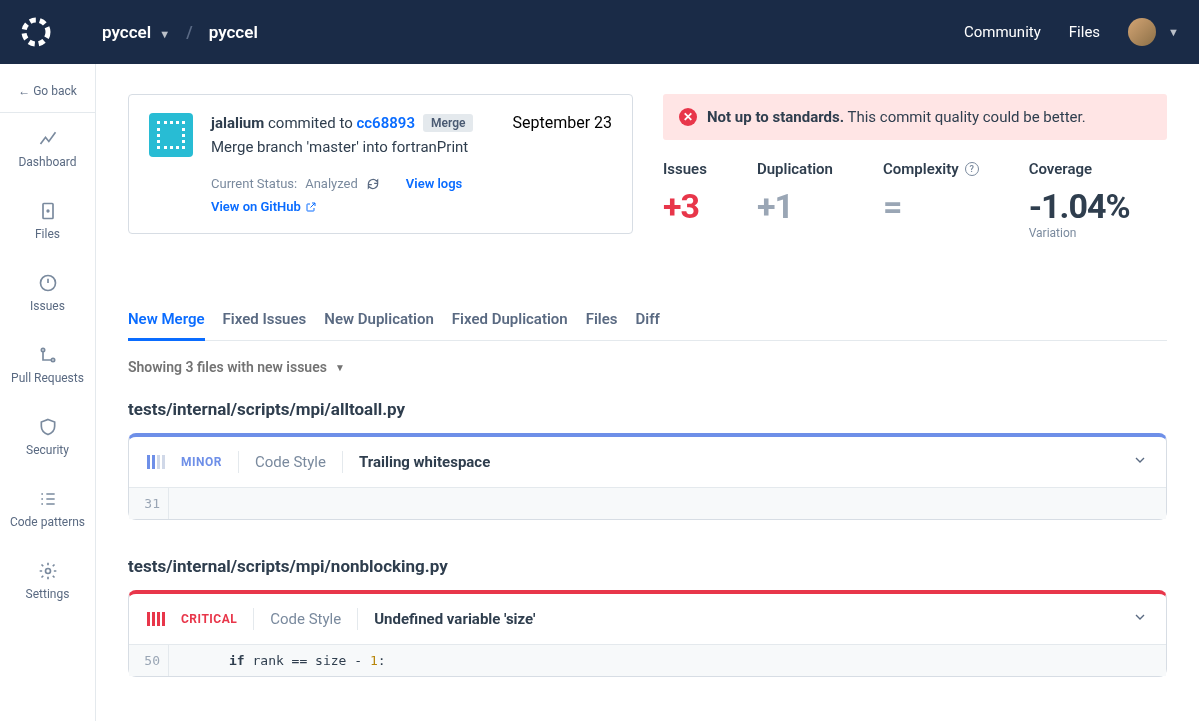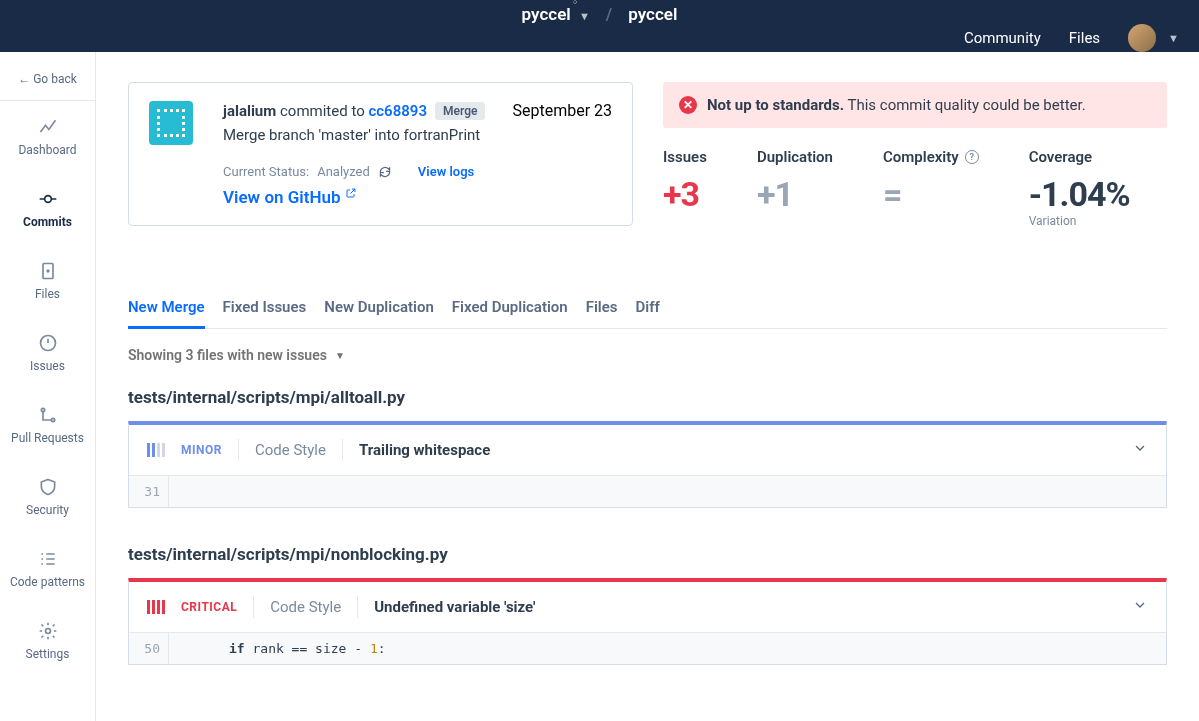--- a/index.html
+++ b/index.html
@@ -1,63 +1,63 @@
 <!DOCTYPE html>
 <html><head>
 <meta charset="utf-8">
 <style>
 * { margin: 0; padding: 0; box-sizing: border-box; }
 body { font-family: -apple-system, BlinkMacSystemFont, "Segoe UI", Roboto, sans-serif; background: #fff; color: #2f3e4e; }
-.header { background: #1a2b47; height: 52px; display: flex; align-items: center; padding: 0 20px; color: #fff; flex-direction: column; }
+.header { background: #1a2b47; height: 64px; display: flex; align-items: center; padding: 0 20px; color: #fff; }
 .logo { width: 32px; height: 32px; margin-right: 50px; }
 .breadcrumb { display: flex; align-items: center; gap: 16px; font-size: 17px; font-weight: 600; }
 .breadcrumb .sep { color: #5a6a85; }
 .chev { font-size: 11px; opacity: 0.7; margin-left: 4px; }
 .header-right { margin-left: auto; display: flex; align-items: center; gap: 28px; font-size: 15px; }
 .avatar { width: 28px; height: 28px; border-radius: 50%; background: linear-gradient(135deg,#d4a574,#8b6f47); }
 .layout { display: flex; }
 .sidebar { width: 96px; border-right: 1px solid #e4e9ed; padding-top: 10px; }
 .goback { text-align: center; font-size: 12px; color: #5a6a82; padding: 10px 0 14px; border-bottom: 1px solid #e4e9ed; cursor: pointer; }
 .sidebar-item { text-align: center; padding: 16px 4px; cursor: pointer; }
 .sidebar-item .slabel { font-size: 12px; color: #5a6a82; margin-top: 6px; }
 .sidebar-item.active .slabel { color: #1a2b47; font-weight: 700; }
 .sidebar-item.active svg { stroke: #1a2b47; }
 .sidebar-item svg { stroke: #7a8a9e; }
 .side-icon { width: 20px; height: 20px; margin: 0 auto; display: block; }
 .main { flex: 1; padding: 30px 32px; }
 .top-row { display: flex; gap: 30px; align-items: flex-start; }
-.commit-box { border: 1px solid #d7dde4; border-radius: 4px; padding: 18px 20px; width: 505px; display: flex; gap: 30px; }
+.commit-box { border: 1px solid #d7dde4; border-radius: 4px; padding: 18px 20px; width: 505px; display: flex; gap: 18px; }
 .commit-avatar { width: 44px; height: 44px; border-radius: 4px; background: #28bcd4; position: relative; flex-shrink: 0; }
 .commit-avatar::before { content:""; position:absolute; inset:8px; border:3px dotted #fff; }
 .commit-info { flex: 1; }
 .commit-line1 { display: flex; align-items: center; gap: 8px; font-size: 15px; }
 .commit-line1 .hash { color: #0a6cff; font-weight: 600; }
 .merge-badge { background: #e4e9ed; color: #4a5a72; font-size: 12px; font-weight: 600; padding: 2px 8px; border-radius: 3px; }
 .commit-date { margin-left: auto; color: #000000; font-size: 16px; }
 .commit-msg { font-size: 15px; margin-top: 6px; color: #2f3e4e; }
 .commit-status { margin-top: 20px; font-size: 13px; color: #7a8a9e; display: flex; align-items: center; gap: 8px; }
 .view-logs { color: #0a6cff; font-weight: 600; margin-left: 18px; }
-.view-gh { color: #0a6cff; font-weight: 600; font-size: 17px; margin-top: 8px; display: inline-flex; gap: 4px; }
+.view-gh { color: #0a6cff; font-weight: 600; font-size: 13px; margin-top: 8px; display: inline-flex; align-items: center; gap: 4px; }
 .right-metrics { flex: 1; }
 .alert-banner { background: #ffe5e5; border-radius: 3px; padding: 14px 16px; display: flex; align-items: center; gap: 10px; font-size: 15px; margin-bottom: 20px; }
 .alert-icon { width: 18px; height: 18px; background: #e8364a; border-radius: 50%; display: flex; align-items: center; justify-content: center; color: #fff; font-weight: 700; font-size: 12px; flex-shrink: 0; }
 .metrics-row { display: flex; gap: 50px; }
 .metric { }
 .metric-label { font-size: 15px; color: #2f3e4e; font-weight: 600; margin-bottom: 8px; display: flex; align-items: center; gap: 6px; }
 .metric-value { font-size: 34px; font-weight: 700; letter-spacing: -1px; }
 .metric-value.red { color: #e8364a; }
 .metric-value.gray { color: #9aa6b5; }
 .metric-value.dark { color: #2f3e4e; }
 .metric-sub { font-size: 12px; color: #7a8a9e; }
 .tabs { display: flex; gap: 18px; border-bottom: 1px solid #e4e9ed; margin-top: 60px; }
 .tab { padding: 10px 0; font-size: 15px; font-weight: 600; color: #5a6a82; cursor: pointer; }
 .tab.active { color: #0a6cff; border-bottom: 3px solid #0a6cff; margin-bottom: -1px; }
 .filter-line { color: #737373; font-weight: 600; font-size: 14px; margin: 18px 0 24px; display: flex; align-items: center; gap: 8px; }
 .file-title { font-size: 17px; font-weight: 700; color: #2f3e4e; margin-bottom: 14px; }
-.issue-card { border: 1px solid #d7dde4; border-top: 4px solid; border-radius: 1px; margin-bottom: 36px; }
+.issue-card { border: 1px solid #d7dde4; border-top: 4px solid; border-radius: 8px; margin-bottom: 36px; }
 .issue-card.minor { border-top-color: #6e8fe8; }
 .issue-card.critical { border-top-color: #e8364a; }
 .issue-header { display: flex; align-items: center; padding: 14px 18px; gap: 16px; }
 .severity-icon { display: flex; gap: 2px; }
 .severity-icon span { width: 3px; height: 14px; }
 .sev-minor span { background: #6e8fe8; }
 .sev-minor span:nth-child(3), .sev-minor span:nth-child(4) { background: #d0d8e8; }
 .sev-crit span { background: #e8364a; }
 .severity-label { font-size: 12px; font-weight: 700; letter-spacing: 0.5px; }
 .sev-minor-l { color: #6e8fe8; }
@@ -98,27 +98,20 @@
 
 <div class="layout">
   <div class="sidebar">
     <div class="goback">← Go back</div>
     <div class="sidebar-item">
       <svg class="side-icon" viewBox="0 0 24 24" fill="none" stroke-width="2">
           <path d="M3 18l6-8 4 5 8-11"></path>
         </svg>
       <div class="slabel">Dashboard</div>
     </div>
-    <div class="sidebar-item active">
-      <svg class="side-icon" viewBox="0 0 24 24" fill="none" stroke-width="2">
-          <circle cx="12" cy="12" r="4"></circle>
-          <path d="M2 12h6M16 12h6"></path>
-        </svg>
-      <div class="slabel">Commits</div>
-    </div>
     <div class="sidebar-item">
       <svg class="side-icon" viewBox="0 0 24 24" fill="none" stroke-width="2">
           <rect x="6" y="3" width="12" height="18" rx="1"></rect>
           <circle cx="12" cy="12" r="1" fill="#7a8a9e"></circle>
         </svg>
       <div class="slabel">Files</div>
     </div>
     <div class="sidebar-item">
       <svg class="side-icon" viewBox="0 0 24 24" fill="none" stroke-width="2">
           <circle cx="12" cy="12" r="9"></circle>

